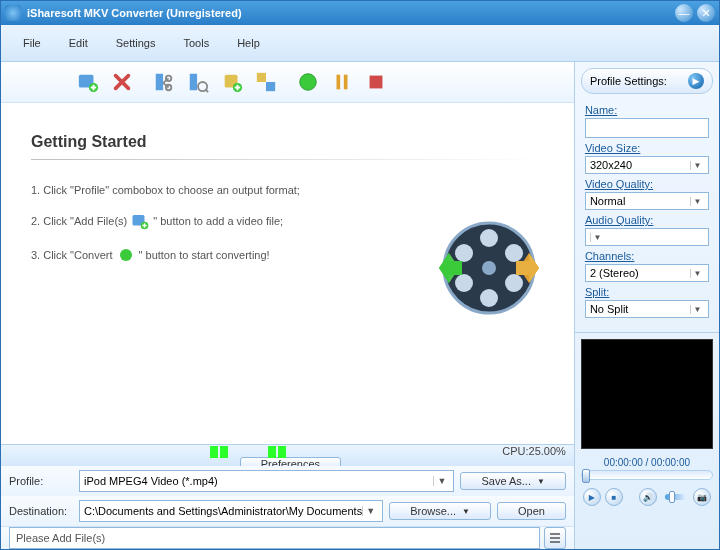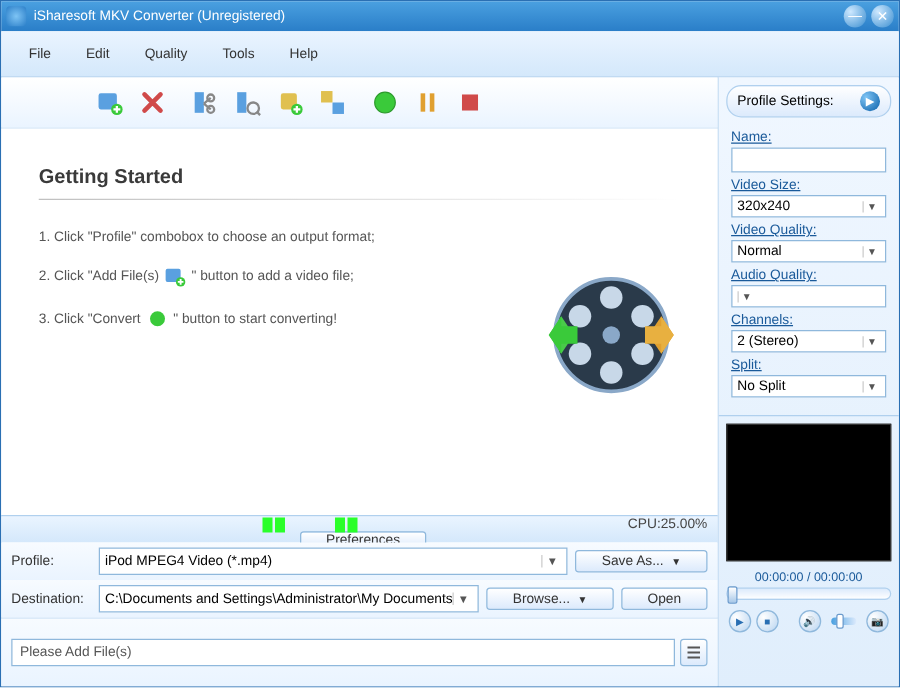--- a/index.html
+++ b/index.html
@@ -1,20 +1,20 @@
 <!DOCTYPE html>
 <html><head>
 <meta charset="utf-8">
 <style>
 * { box-sizing: border-box; margin: 0; padding: 0; font-family: Tahoma, Arial, sans-serif; font-size: 11px; }
 body { background: #fff; width: 720px; height: 550px; overflow: hidden; }
 .window { width: 720px; height: 550px; display: flex; flex-direction: column; border: 1px solid #2a6fb3; }
 .titlebar { height: 24px; background: linear-gradient(to bottom, #4aa0e0, #2a7ec8); display: flex; align-items: center; padding: 0 4px; color: #fff; }
 .titlebar .logo { width: 16px; height: 16px; background: radial-gradient(circle, #7ec4f5, #2a7ec8); border-radius: 3px; margin-right: 6px; }
-.titlebar .title { flex: 1; font-weight: normal; }
+.titlebar .title { flex: 1; font-weight: bold; }
 .winbtn { width: 18px; height: 18px; border-radius: 50%; margin-left: 4px; display: flex; align-items: center; justify-content: center; cursor: pointer; }
 .winbtn.min { background: radial-gradient(circle at 30% 30%, #cde8ff, #3a8ed0); }
 .winbtn.close { background: radial-gradient(circle at 30% 30%, #cde8ff, #3a8ed0); }
 .menubar { height: 22px; background: linear-gradient(to bottom, #eaf4ff, #d4e8fb); display: flex; align-items: center; padding: 18px 8px; border-bottom: 1px solid #b0d0ee; }
 .menuitem { padding: 3px 14px; cursor: pointer; color: #333; }
 .content { flex: 1; display: flex; }
 .left { flex: 1; display: flex; flex-direction: column; border-right: 1px solid #b0d0ee; }
 .toolbararea { padding: 6px 10px; display: flex; align-items: center; background: linear-gradient(to bottom, #fff, #eaf4ff); border-bottom: 1px solid #d0e4f8; }
 .tbtn { width: 28px; height: 28px; margin: 0 3px; border-radius: 4px; display: flex; align-items: center; justify-content: center; cursor: pointer; }
 .tbtn svg { width: 22px; height: 22px; }
@@ -29,21 +29,21 @@
 .progbar { width: 150px; height: 14px; background: #000; margin-right: 8px; position: relative; }
 .progbar .seg { position: absolute; top: 1px; width: 8px; height: 12px; background: #2aff2a; }
 .statusbar .cpu { margin-left: auto; color: #444; }
 .btn { height: 18px; padding: 0 20px; background: linear-gradient(to bottom, #fff, #dceafc); border: 1px solid #8fb8dc; border-radius: 3px; cursor: pointer; color: #333; display: inline-flex; align-items: center; margin-left: 6px; }
 .btn .tri { margin-left: 6px; font-size: 8px; }
 .formrow { display: flex; align-items: center; padding: 4px 8px; background: linear-gradient(to bottom, #f7fbff, #eaf4ff); }
 .formrow .lbl { width: 70px; color: #333; }
 .combo { flex: 1; height: 22px; background: #fff; border: 1px solid #8fb8dc; display: flex; align-items: center; padding: 0 4px; }
 .combo .arrow { width: 16px; text-align: center; border-left: 1px solid #ccc; font-size: 9px; color: #555; }
 .combo .val { flex: 1; overflow: hidden; white-space: nowrap; text-overflow: ellipsis; }
-.bottombar { display: flex; align-items: center; padding: 16px 8px; background: linear-gradient(to bottom, #f7fbff, #eaf4ff); border-top: 1px solid #d0e4f8; }
+.bottombar { display: flex; align-items: center; padding: 0 8px; background: linear-gradient(to bottom, #f7fbff, #eaf4ff); border-top: 1px solid #d0e4f8; }
 .msgbox { flex: 1; height: 22px; background: #fff; border: 1px solid #8fb8dc; display: flex; align-items: center; padding: 0 6px; color: #555; }
 .iconbtn { width: 22px; height: 22px; border: 1px solid #8fb8dc; background: linear-gradient(to bottom,#fff,#dceafc); border-radius: 3px; margin-left: 4px; display: flex; align-items: center; justify-content: center; cursor: pointer; }
 .right { width: 180px; display: flex; flex-direction: column; background: linear-gradient(to bottom, #f0f7ff, #e0eefc); }
 .panelhead { height: 26px; background: linear-gradient(to bottom, #fff, #dceafc); border: 1px solid #b0d0ee; border-radius: 12px; display: flex; align-items: center; padding: 0 8px; margin: 6px; }
 .panelhead .go { width: 16px; height: 16px; border-radius: 50%; background: radial-gradient(circle at 30% 30%, #7ec4f5, #0a5fa8); margin-left: auto; display:flex;align-items:center;justify-content:center;color:#fff;font-size:9px; }
 .settings { padding: 4px 10px 10px 10px; border-bottom: 1px solid #b0d0ee; }
 .srow { margin-bottom: 4px; }
 .srow .slbl { color: #1a5a9a; text-decoration: underline; display: block; margin-bottom: 2px; }
 .srow .sinput { width: 100%; height: 20px; border: 1px solid #8fb8dc; background: #fff; }
 .srow .scombo { width: 100%; height: 18px; border: 1px solid #8fb8dc; background: #fff; display: flex; align-items: center; padding: 0 4px; }
@@ -65,21 +65,21 @@
 <div class="window">
   <div class="titlebar">
     <div class="logo"></div>
     <div class="title">iSharesoft MKV Converter (Unregistered)</div>
     <div class="winbtn min">—</div>
     <div class="winbtn close">✕</div>
   </div>
   <div class="menubar">
     <div class="menuitem">File</div>
     <div class="menuitem">Edit</div>
-    <div class="menuitem">Quality</div>
+    <div class="menuitem">Settings</div>
     <div class="menuitem">Tools</div>
     <div class="menuitem">Help</div>
   </div>
   <div class="content">
     <div class="left">
       <div class="toolbararea">
         <div style="flex:0 0 60px"></div>
         <div class="tbtn">
             <svg viewBox="0 0 24 24">
               <rect x="2" y="4" width="16" height="14" fill="#5aa0e0" rx="2"></rect>

